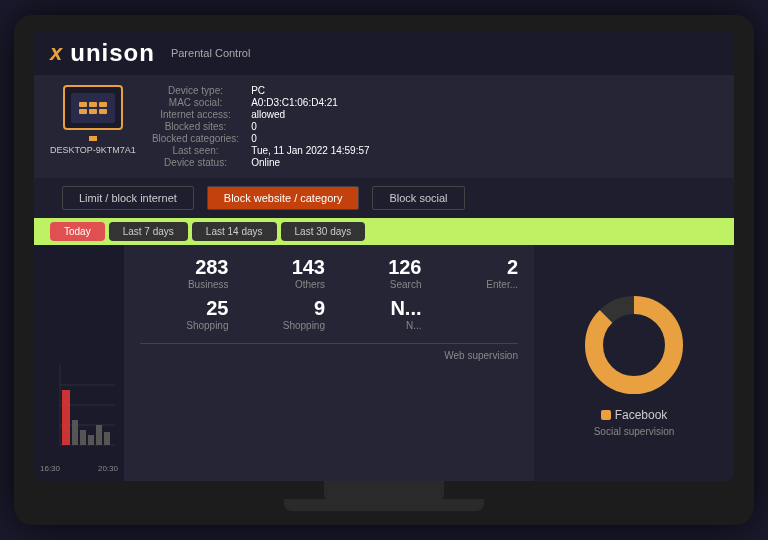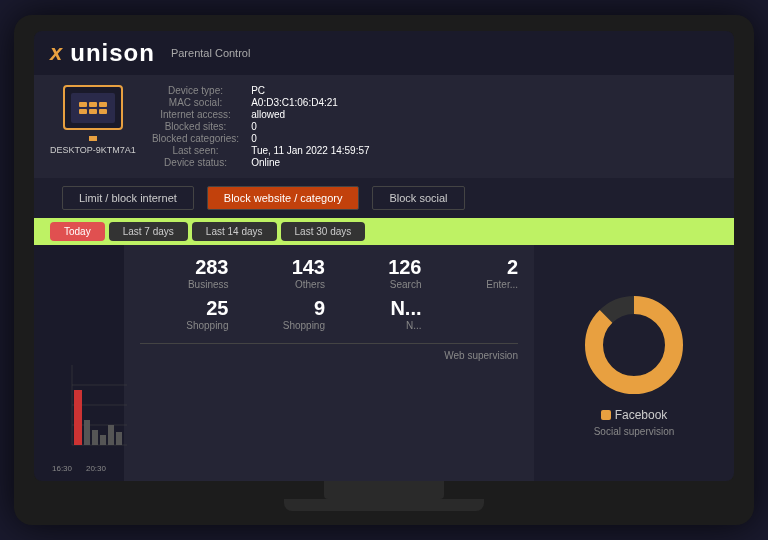--- a/index.html
+++ b/index.html
@@ -233,21 +233,21 @@
     .content-area {
       display: flex;
       flex: 1;
       overflow: hidden;
     }
 
     
     .chart-area {
       width: 90px;
       background: #1a1a2a;
-      padding: 8px 18px;
+      padding: 8px 6px;
       display: flex;
       flex-direction: column;
       justify-content: flex-end;
       position: relative;
     }
 
     .chart-svg {
       width: 80px;
       height: 100px;
     }

